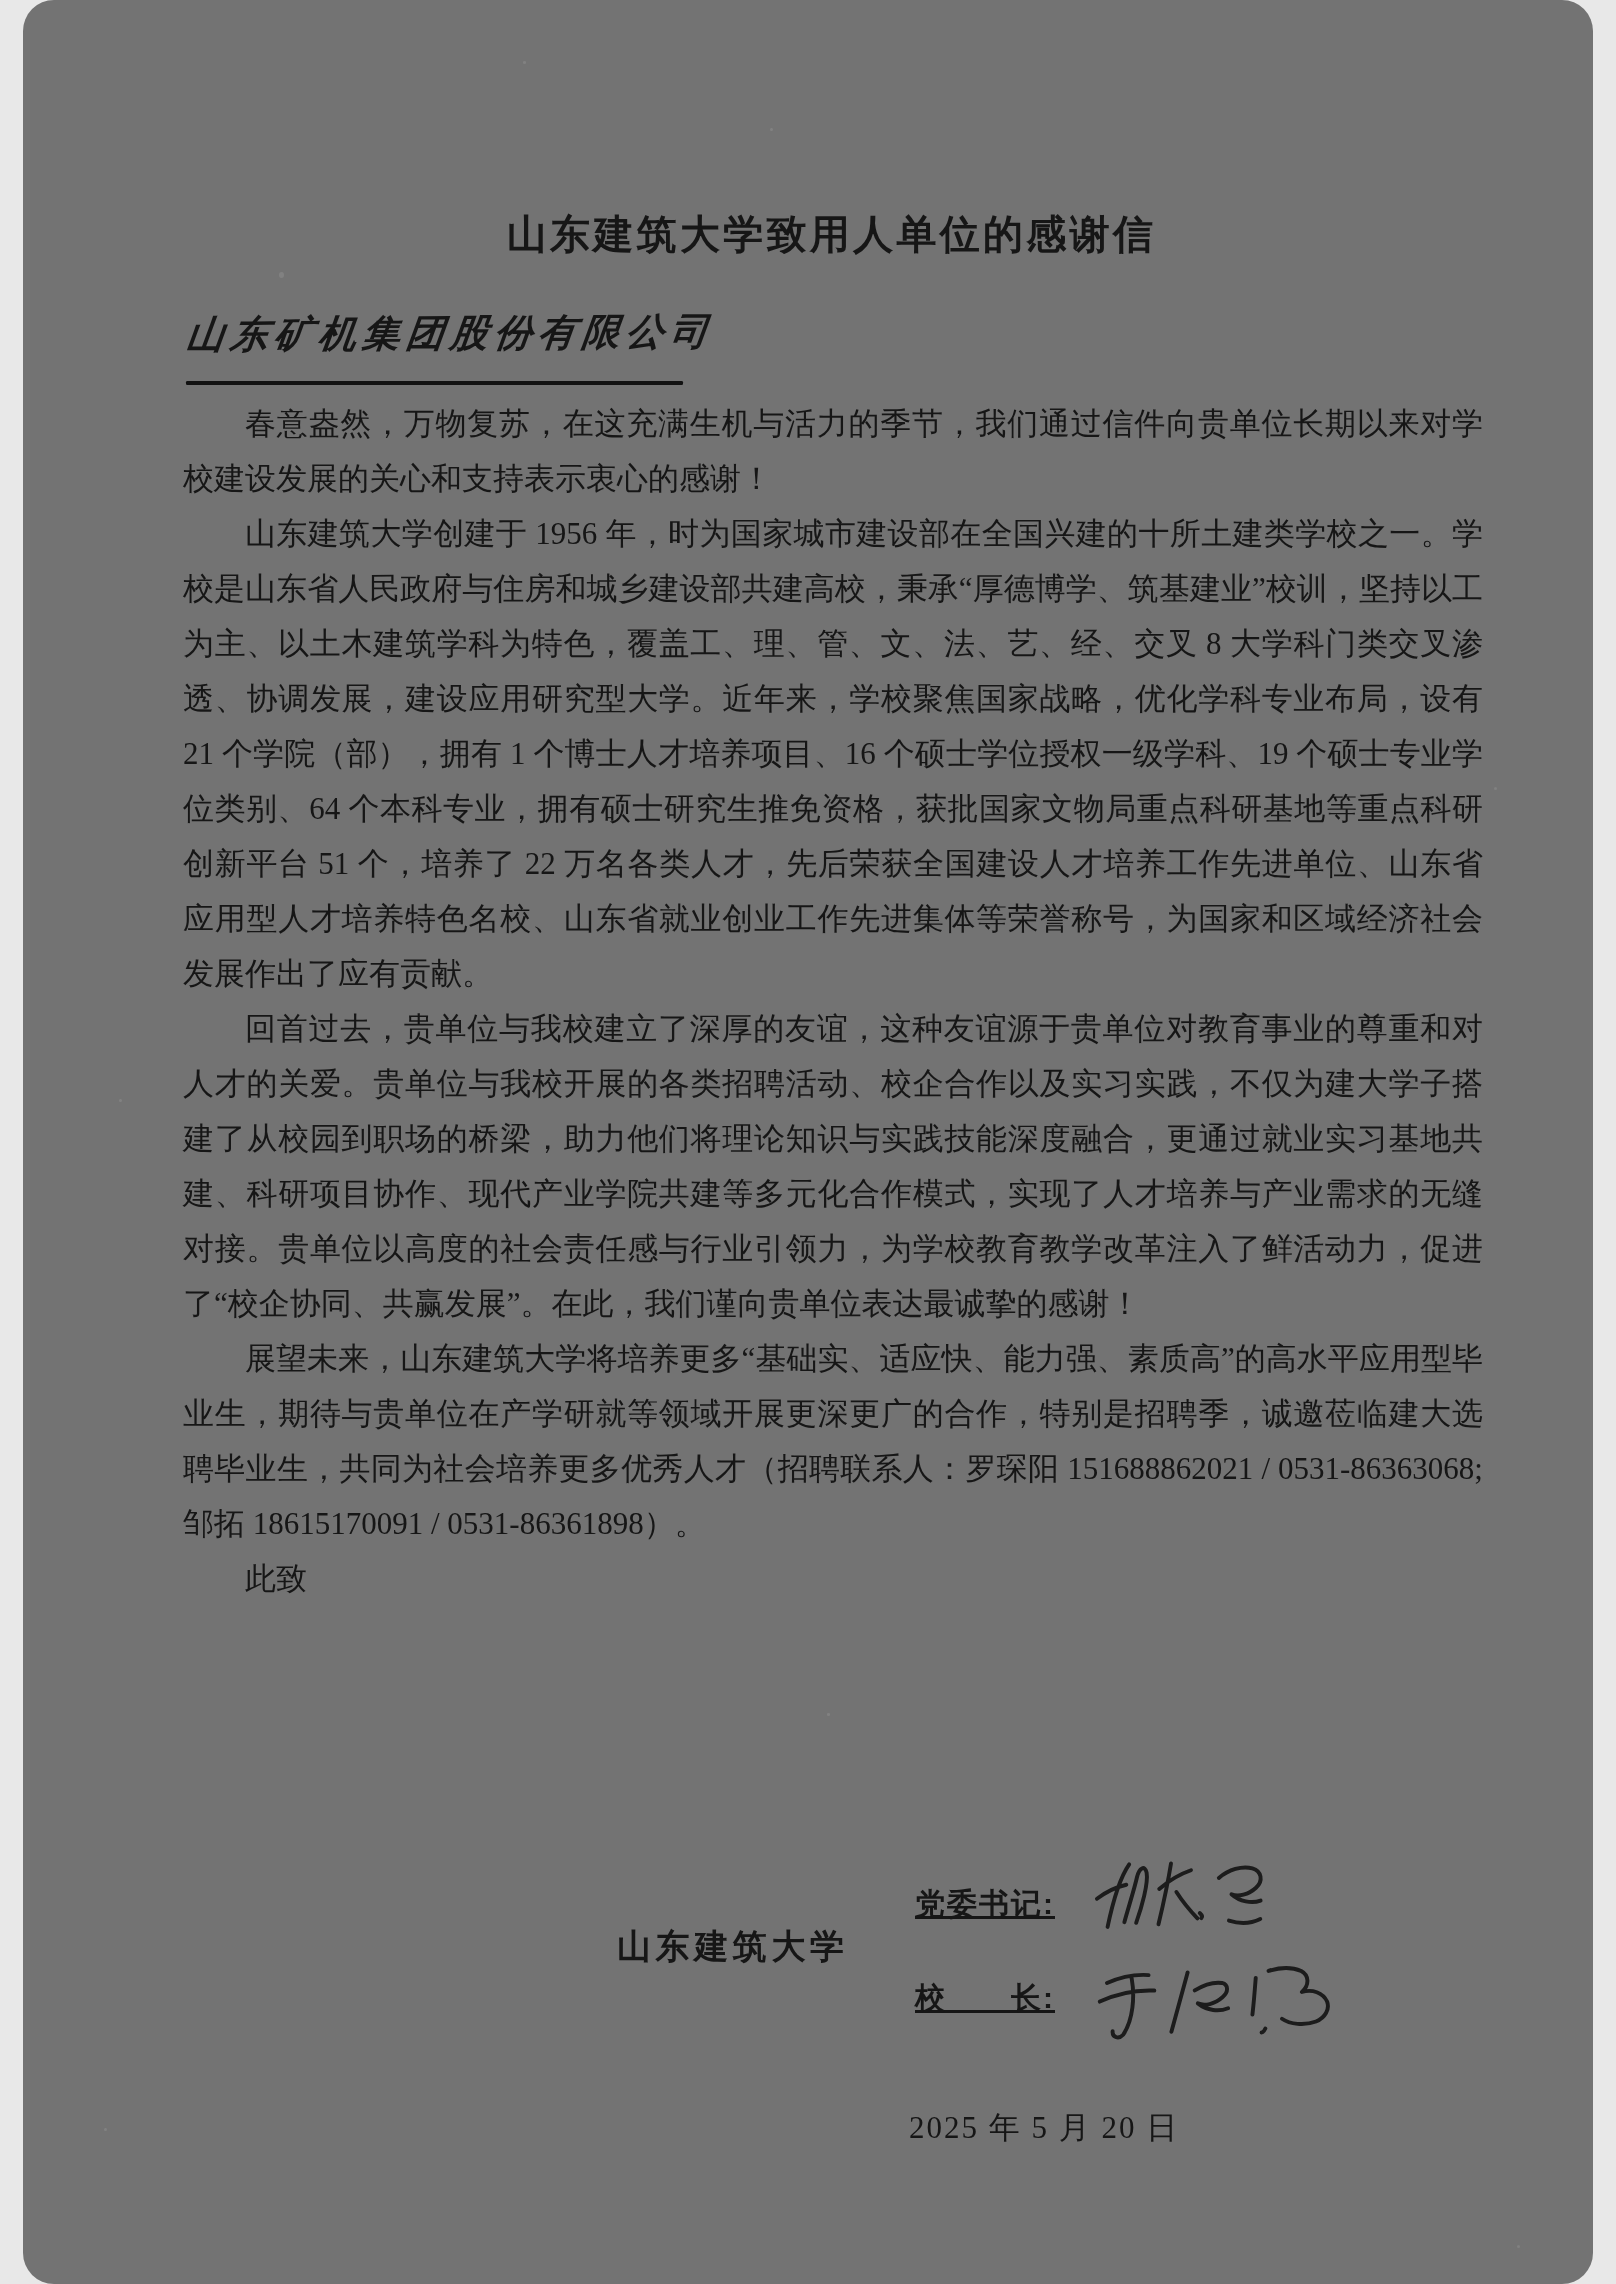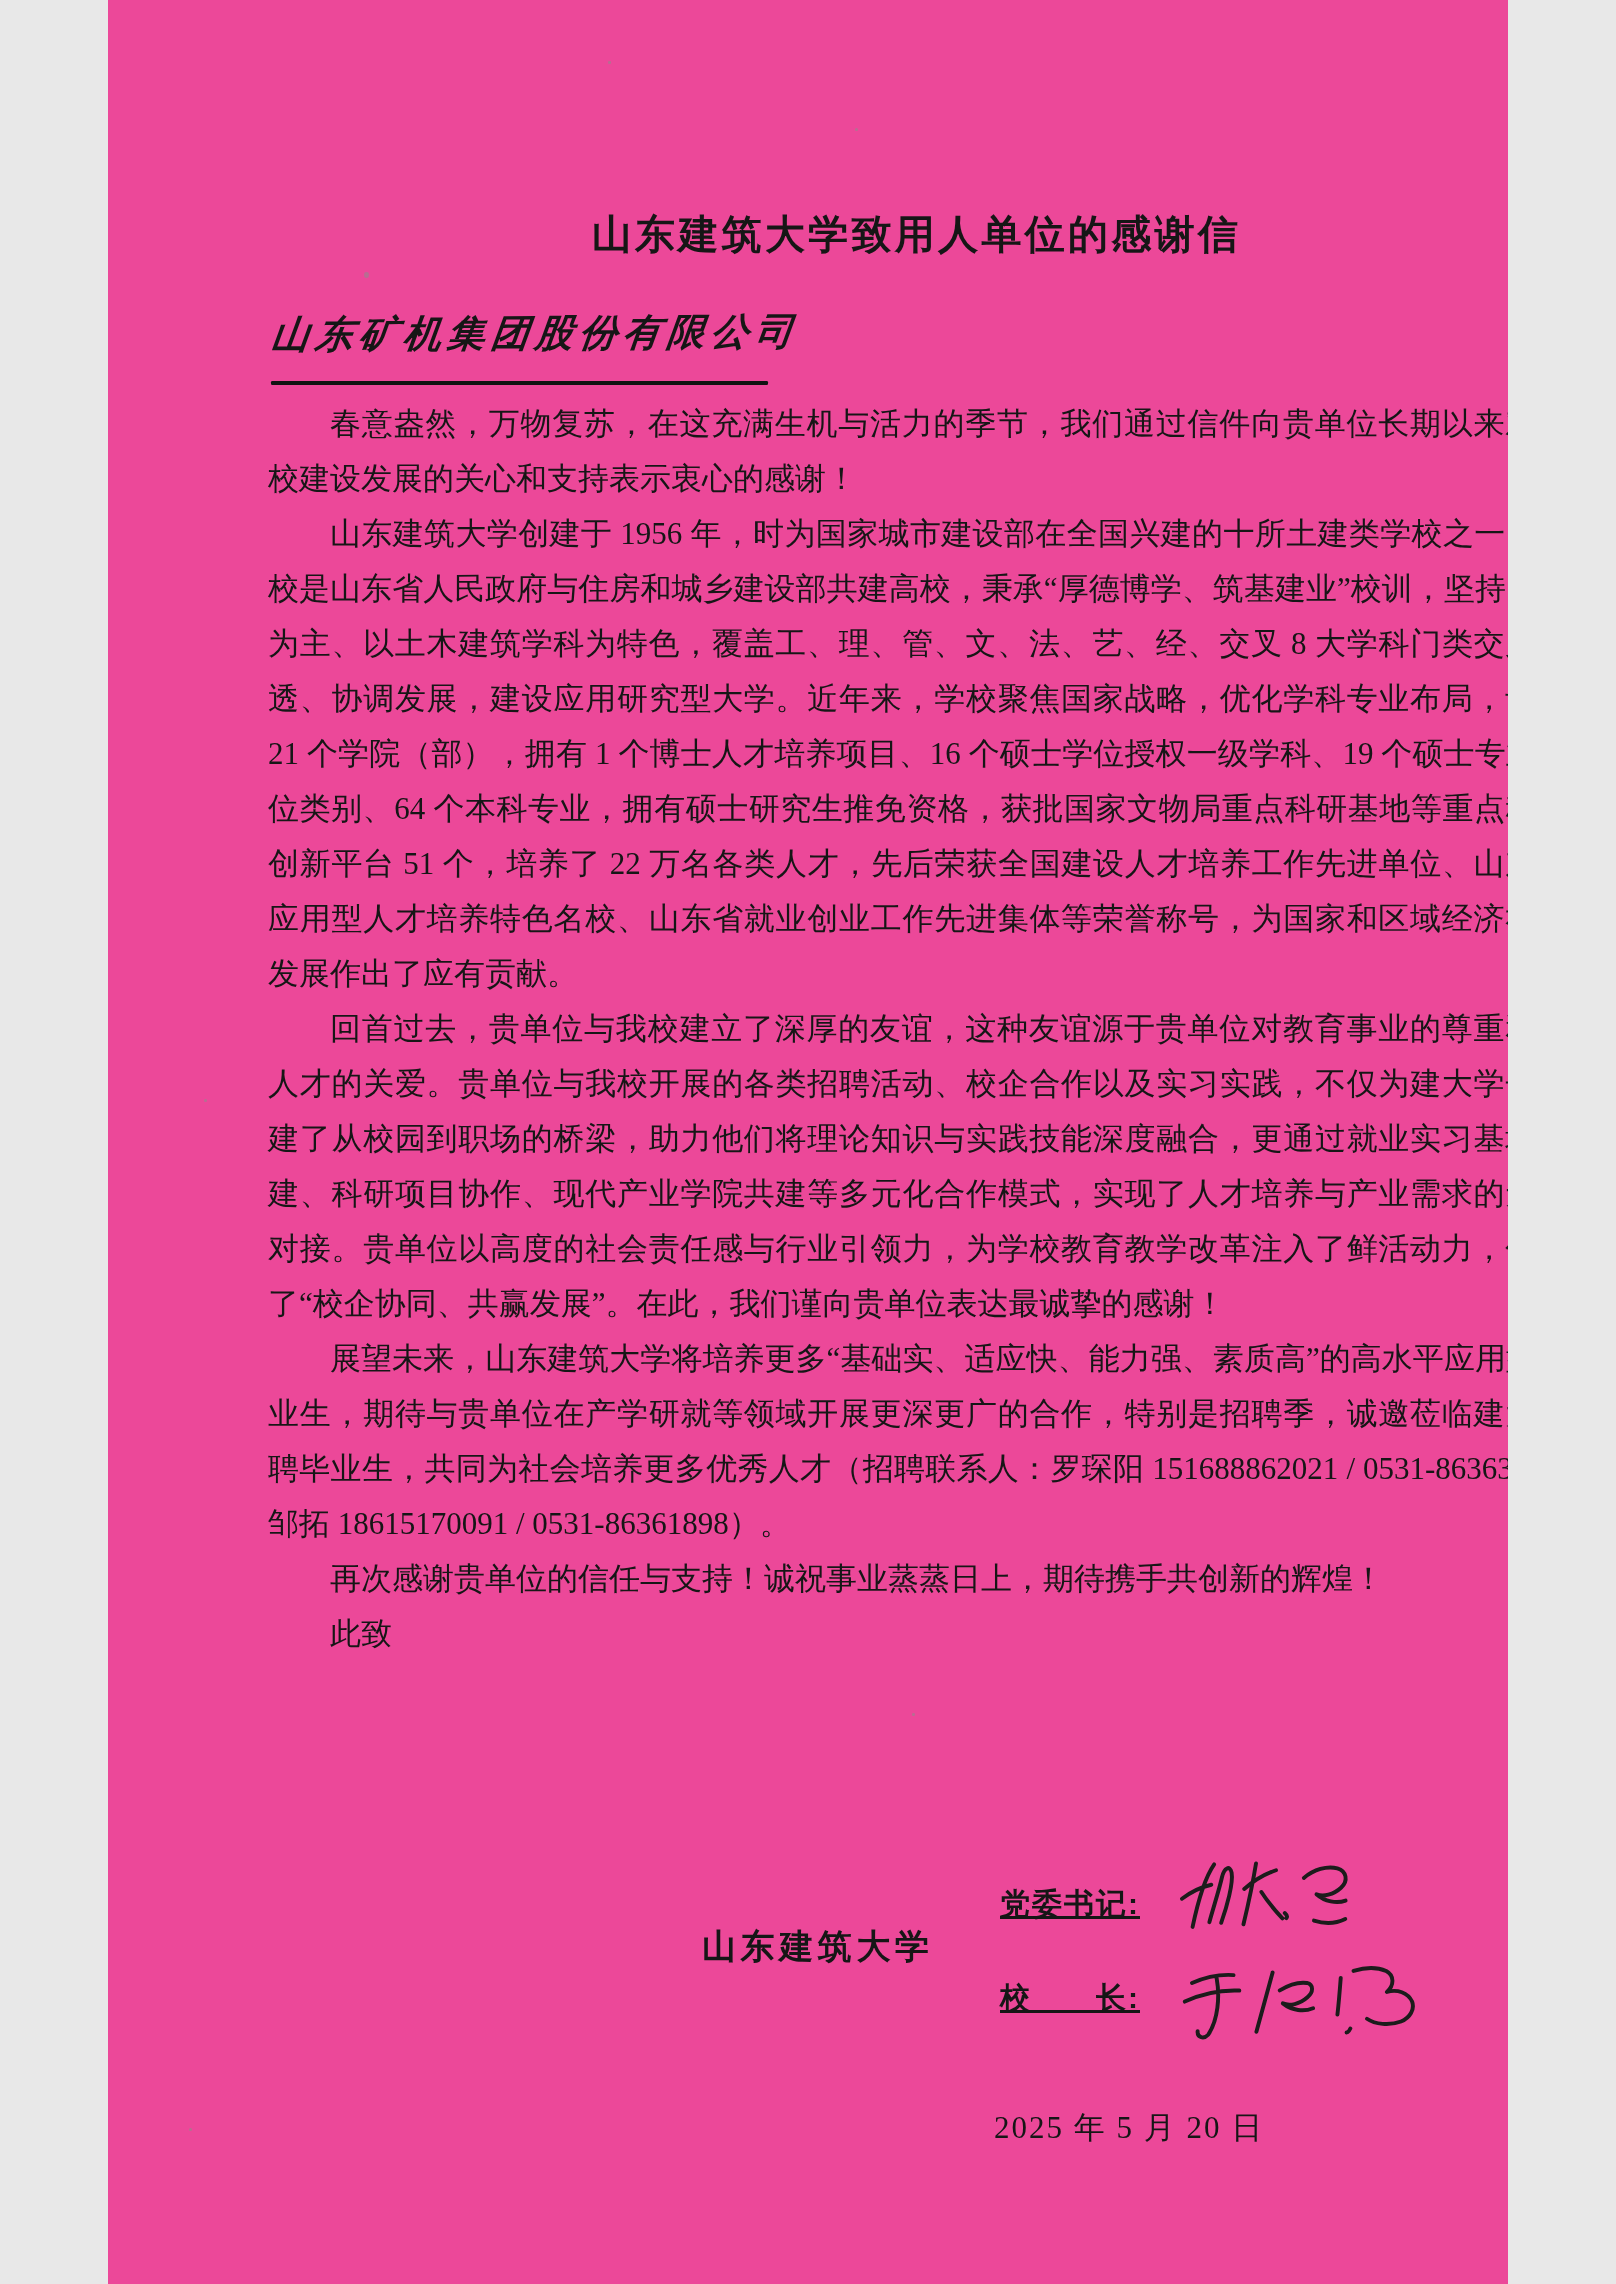--- a/index.html
+++ b/index.html
@@ -1,23 +1,24 @@
 <!DOCTYPE html>
 <html style="font-size:10.4px"><head>
 <meta charset="utf-8">
 <style>
   html,body { margin:0; padding:0; background:#e8e8e8; }
   .page {
     position:relative;
-    width:1400px; height:2284px;
+    width:1570px; height:2284px;
     margin:0 auto;
-    background:#ec4899;
+    background:#737373;
     color:#161616;
     font-family:"Liberation Serif","DejaVu Serif",serif;
     overflow:hidden;
+    border-radius:31px;
   }
   .letter-title {
     position:absolute;
     top:207px; left:0; width:1617px;
     margin:0;
     text-align:center;
     font-family:"Liberation Sans","DejaVu Sans",sans-serif;
     font-size:40px; font-weight:bold;
     letter-spacing:3.3px;
   }
@@ -96,21 +97,20 @@
   <h1 class="letter-title">山东建筑大学致用人单位的感谢信</h1>
 
   <div class="recipient-line">山东矿机集团股份有限公司</div>
   <div class="recipient-underline"></div>
 
   <div class="letter-body">
     <p>春意盎然，万物复苏，在这充满生机与活力的季节，我们通过信件向贵单位长期以来对学校建设发展的关心和支持表示衷心的感谢！</p>
     <p>山东建筑大学创建于 1956 年，时为国家城市建设部在全国兴建的十所土建类学校之一。学校是山东省人民政府与住房和城乡建设部共建高校，秉承“厚德博学、筑基建业”校训，坚持以工为主、以土木建筑学科为特色，覆盖工、理、管、文、法、艺、经、交叉 8 大学科门类交叉渗透、协调发展，建设应用研究型大学。近年来，学校聚焦国家战略，优化学科专业布局，设有 21 个学院（部），拥有 1 个博士人才培养项目、16 个硕士学位授权一级学科、19 个硕士专业学位类别、64 个本科专业，拥有硕士研究生推免资格，获批国家文物局重点科研基地等重点科研创新平台 51 个，培养了 22 万名各类人才，先后荣获全国建设人才培养工作先进单位、山东省应用型人才培养特色名校、山东省就业创业工作先进集体等荣誉称号，为国家和区域经济社会发展作出了应有贡献。</p>
     <p>回首过去，贵单位与我校建立了深厚的友谊，这种友谊源于贵单位对教育事业的尊重和对人才的关爱。贵单位与我校开展的各类招聘活动、校企合作以及实习实践，不仅为建大学子搭建了从校园到职场的桥梁，助力他们将理论知识与实践技能深度融合，更通过就业实习基地共建、科研项目协作、现代产业学院共建等多元化合作模式，实现了人才培养与产业需求的无缝对接。贵单位以高度的社会责任感与行业引领力，为学校教育教学改革注入了鲜活动力，促进了“校企协同、共赢发展”。在此，我们谨向贵单位表达最诚挚的感谢！</p>
     <p>展望未来，山东建筑大学将培养更多“基础实、适应快、能力强、素质高”的高水平应用型毕业生，期待与贵单位在产学研就等领域开展更深更广的合作，特别是招聘季，诚邀莅临建大选聘毕业生，共同为社会培养更多优秀人才（招聘联系人：罗琛阳 151688862021 / 0531-86363068; 邹拓 18615170091 / 0531-86361898）。</p>
-    <p>再次感谢贵单位的信任与支持！诚祝事业蒸蒸日上，期待携手共创新的辉煌！</p>
     <p>此致</p>
   </div>
 
   <div class="sig-university">山东建筑大学</div>
 
   <div class="sig-label secretary">党委书记:</div>
 
   <svg class="sig-handwriting secretary" width="183" height="98" viewBox="0 0 280 150">
     <path d="M26,118 C36,80 50,42 64,24 M12,74 C30,62 46,57 58,55 M52,112 C60,88 70,62 75,44 C79,30 88,26 90,38 C92,54 80,90 70,114"></path>
     <path d="M128,26 C122,54 114,84 104,118 M108,64 C126,50 144,42 158,38 M134,70 C142,84 152,98 164,112 M168,104 C171,107 172,110 170,112"></path>

